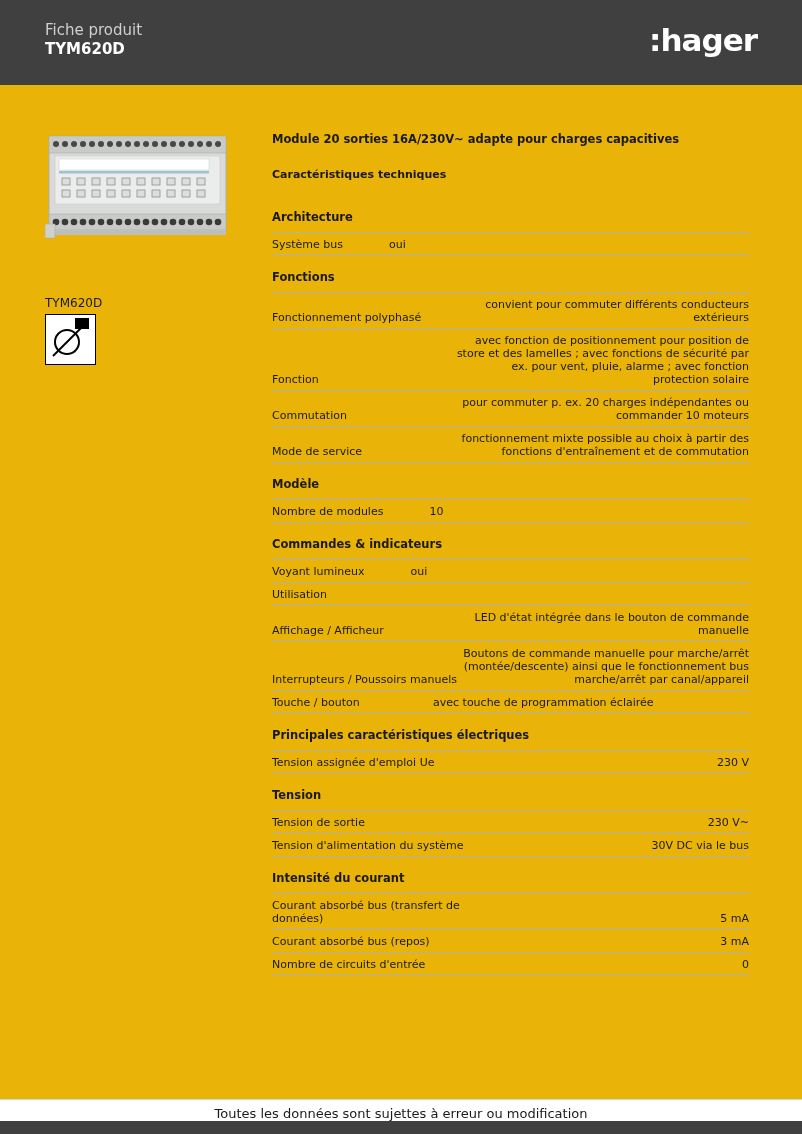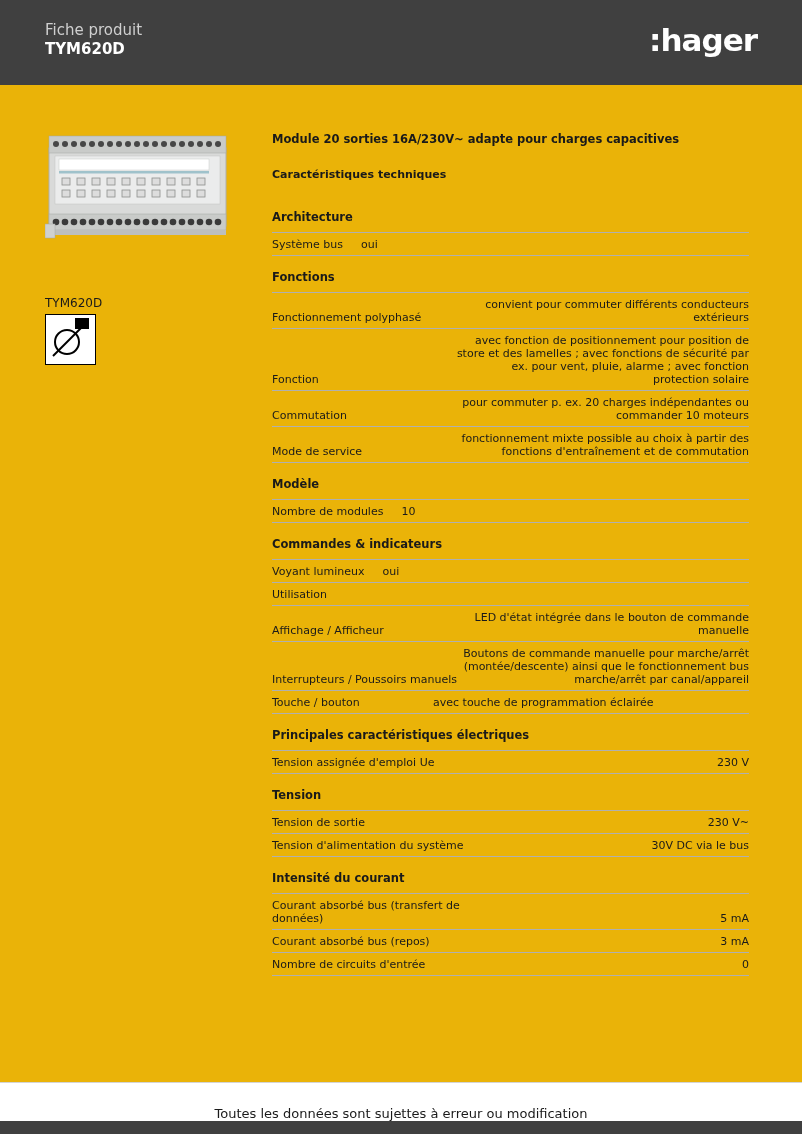--- a/index.html
+++ b/index.html
@@ -96,39 +96,39 @@
     justify-content: space-between;
     align-items: flex-end;
     padding: 4.5px 0;
     border-bottom: 1px solid #b0b0b0;
     font-size: 11px;
     line-height: 13px;
     min-height: 23px;
   }
   .row .label { text-align: left; flex: 0 0 auto; max-width: 200px; }
   .row .value { text-align: right; max-width: 295px; }
-  .row.inline { justify-content: flex-start; }
+  .row.inline { justify-content: flex-start; gap: 28px; }
   .row.inline .value { text-align: left; margin-left: 18px; }
   .row .value.pos-mid {
     position: absolute;
     left: 161px; bottom: 4.5px;
     text-align: left; max-width: 320px;
   }
   .row .value.pos-mid2 {
     position: absolute;
     left: 323px; bottom: 4.5px;
     text-align: left;
   }
 
   
   .footer {
     position: absolute;
     left: 0; right: 0; bottom: 13px;
     border-top: 1px solid #d4d4d4;
-    padding-top: 23px;
+    padding-top: 6px;
     text-align: center;
     font-size: 13px;
     color: #1a1a1a;
     background: #ffffff;
   }
   .footer-bar {
     position: absolute;
     left: 0; right: 0; bottom: 0;
     height: 13px;
     background: #404040;

